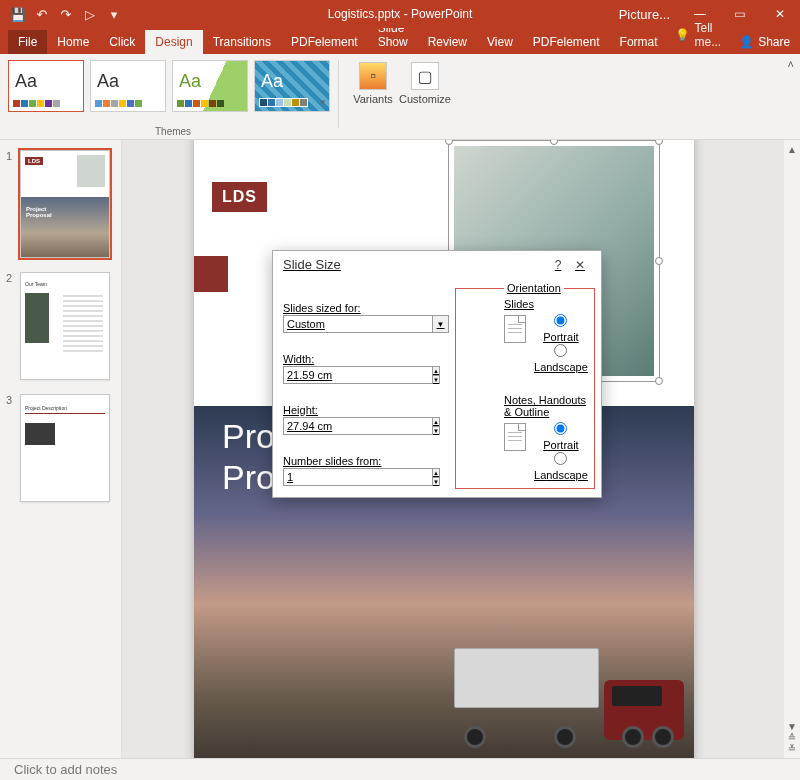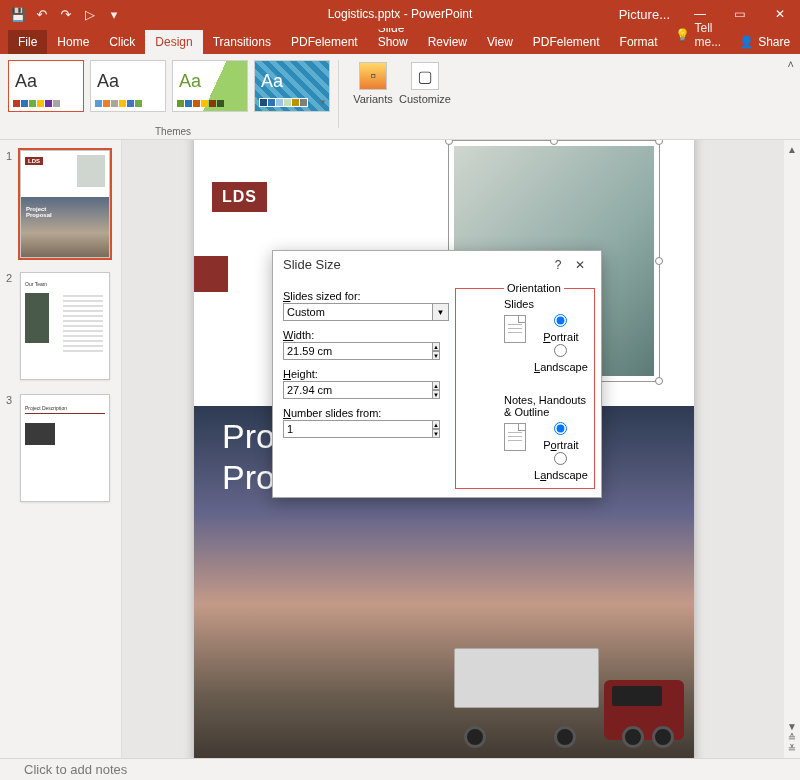--- a/index.html
+++ b/index.html
@@ -59,27 +59,27 @@
 .slide .hero { position:absolute; left:0; bottom:0; width:100%; height:360px; background: linear-gradient(to bottom, #2d3b52 0%, #64658a 30%, #c49a88 55%, #6a5d4f 80%, #3c352f 100%);}
 .slide .truck { position:absolute; right:10px; bottom:18px; width:230px; height:110px;}
 .slide .truck .trailer{position:absolute;left:0;top:10px;width:145px;height:60px;background:#d8d8d8;border:1px solid #aaa;border-radius:2px;}
 .slide .truck .cab{position:absolute;right:0;bottom:8px;width:80px;height:60px;background:#7a1f1f;border-radius:6px;}
 .slide .truck .cab::before{content:"";position:absolute;left:8px;top:6px;width:50px;height:20px;background:#222;border-radius:2px;}
 .slide .truck .wheel{position:absolute;bottom:0;width:22px;height:22px;background:#222;border-radius:50%;border:3px solid #555;}
 .slide .herotxt { position:absolute; left:28px; top:10px; color:#fff; font-size:34px; font-weight:500; line-height:1.2;}
 .rsb { position:absolute; right:0; top:0; width:16px; height:100%; background:#f3f2f1; display:flex; flex-direction:column; align-items:center; justify-content:space-between; padding:4px 0; font-size:10px; color:#666;}
 
 
-.dlg { position:absolute; left:272px; top:250px; width:330px; background:#fff; border:1px solid #aaa; box-shadow:0 4px 16px rgba(0,0,0,.3); z-index:50; font-size:11px;}
+.dlg { position:absolute; left:272px; top:250px; width:330px; background:#fff; border:1px solid #aaa; box-shadow:0 4px 16px rgba(0,0,0,.3); z-index:50; font-size:11px;text-decoration:underline;}
 .dlg .dlgtitle { display:flex; align-items:center; padding:6px 10px; font-size:13px; color:#333;}
 .dlg .dlgtitle .sp{flex:1;}
 .dlg .dlgtitle .dc{width:22px;text-align:center;font-size:12px;color:#444;}
 .dlg .dlgbody { display:flex; padding:4px 10px 8px; gap:6px;}
 .dlg .col { flex:1; }
-.dlg label { display:block; margin:8px 0 1px; }
+.dlg label { display:block; margin:20px 0 1px; }
 .dlg label .ul { text-decoration: underline; }
 .dlg .combo { display:flex; }
 .dlg .combo input{flex:1;border:1px solid #999;padding:2px 3px;font-size:11px;height:18px;}
 .dlg .combo .dd{width:16px;border:1px solid #999;border-left:none;background:#f0f0f0;display:flex;align-items:center;justify-content:center;font-size:8px;}
 .dlg .spin { display:flex; width:72px;}
 .dlg .spin input{flex:1;border:1px solid #999;padding:2px 3px;font-size:11px;height:18px;}
 .dlg .spin .sb{width:14px;display:flex;flex-direction:column;}
 .dlg .spin .sb span{flex:1;border:1px solid #999;border-left:none;background:#f0f0f0;font-size:6px;display:flex;align-items:center;justify-content:center;}
 .dlg fieldset { border:1px solid #bbb; padding:4px 6px 6px; margin:0;}
 .dlg fieldset.hl{border:1.5px solid #d9534f;padding-left:48px;}
@@ -88,21 +88,21 @@
 .dlg .pageicon{width:22px;height:28px;border:1px solid #999;position:relative;margin:2px 2px 0 0;flex-shrink:0;}
 .dlg .pageicon::before{content:"";position:absolute;right:0;top:0;width:6px;height:6px;background:#fff;border-left:1px solid #999;border-bottom:1px solid #999;}
 .dlg .pageicon .ln{position:absolute;left:3px;right:3px;height:1px;background:#bbb;}
 .dlg .radios label{display:flex;align-items:center;gap:4px;margin:1px 0;flex-direction:column;}
 .dlg .radios input{margin:0;}
 .dlg .btnrow { display:flex; justify-content:flex-end; gap:10px; padding:8px 12px 10px;}
 .dlg .btnrow button{width:74px;height:22px;border:1px solid #888;background:#f5f5f5;font-size:11px;}
 .dlg .btnrow button.ok{border:1.5px solid #2e6fc0;}
 
 
-.notesbar { height:22px; background:#f3f2f1; border-top:1px solid #d9d6d3; display:flex; align-items:center; padding:0 24px; font-size:13px; color:#777;}
+.notesbar { height:22px; background:#f3f2f1; border-top:1px solid #d9d6d3; display:flex; align-items:center; padding:0 14px; font-size:13px; color:#777;}
 </style>
 </head>
 <body>
 
 <div class="titlebar">
   <div class="qat">
     <span class="icon">💾</span>
     <span class="icon">↶</span>
     <span class="icon">↷</span>
     <span class="icon">▷</span>

